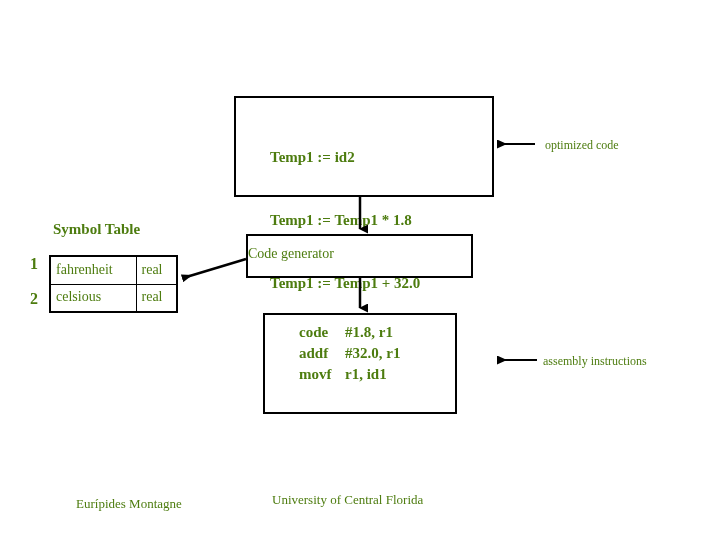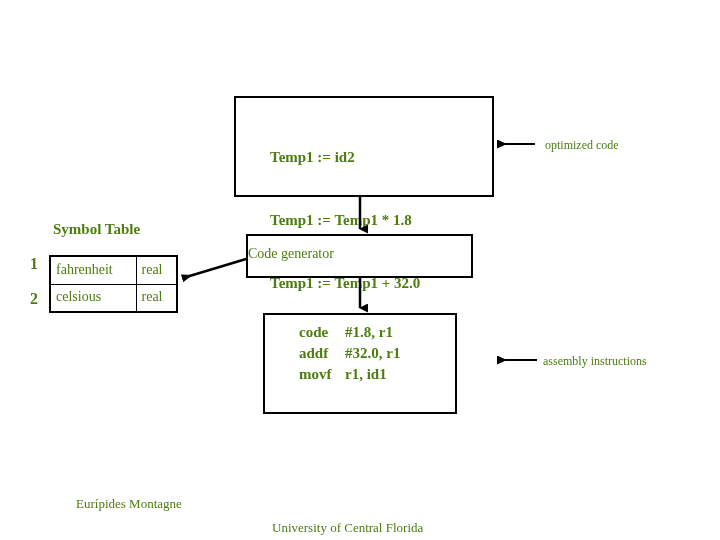--- a/index.html
+++ b/index.html
@@ -140,21 +140,21 @@
   #assembly-instructions-label { left: 543px; top: 354px; text-align: center; }
 
   
   .footer-text {
     position: absolute;
     font-size: 13px;
     font-weight: normal;
     white-space: nowrap;
   }
   #footer-author { left: 45px; top: 496px; margin-left: 31px; }
-  #footer-institution { left: 272px; top: 492px; margin-top: 28px; }
+  #footer-institution { left: 272px; top: 492px; }
 </style>
 </head>
 <body>
 
 <div id="canvas">
 
   <div class="box" id="optimized-code-box">
     <div class="code-list">
       <div>Temp1 := id2</div>
       <div>Temp1 := Temp1 * 1.8</div>

